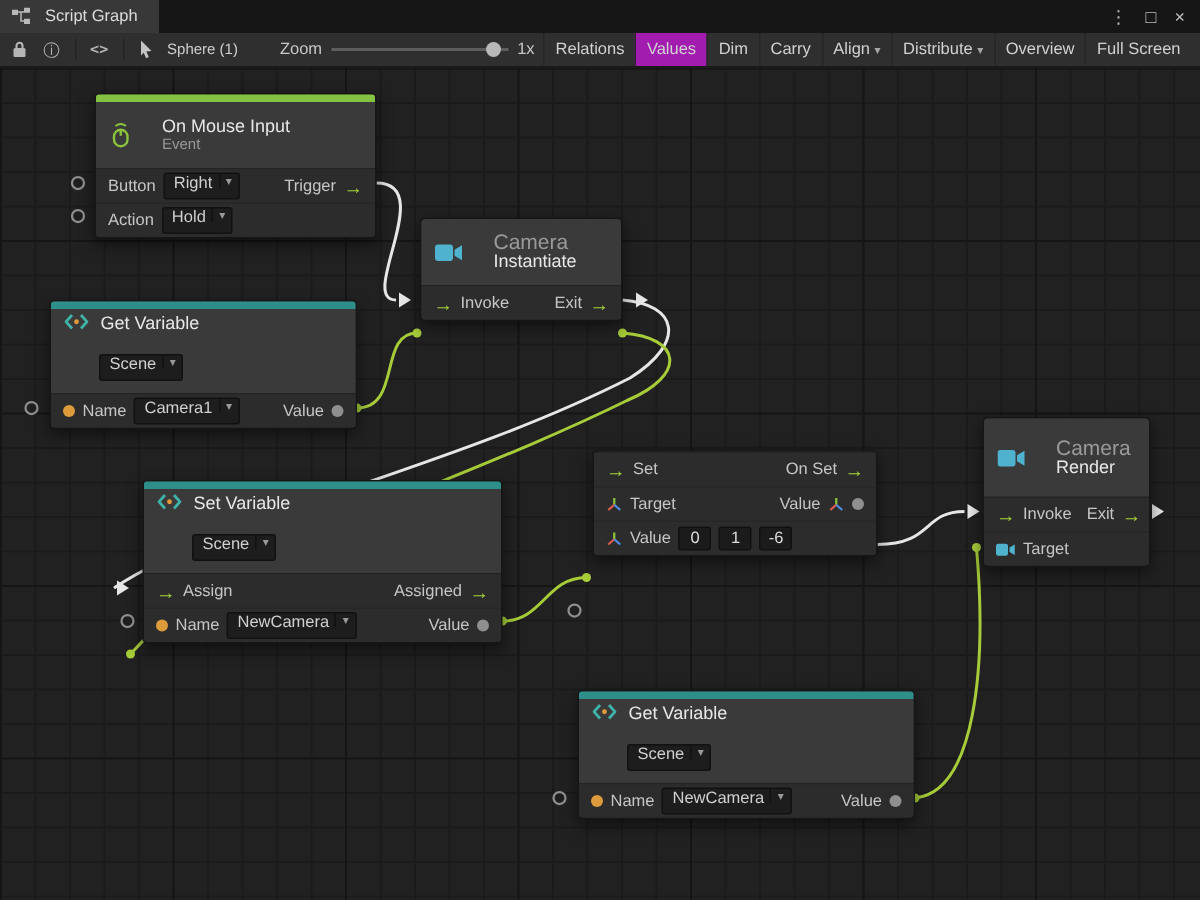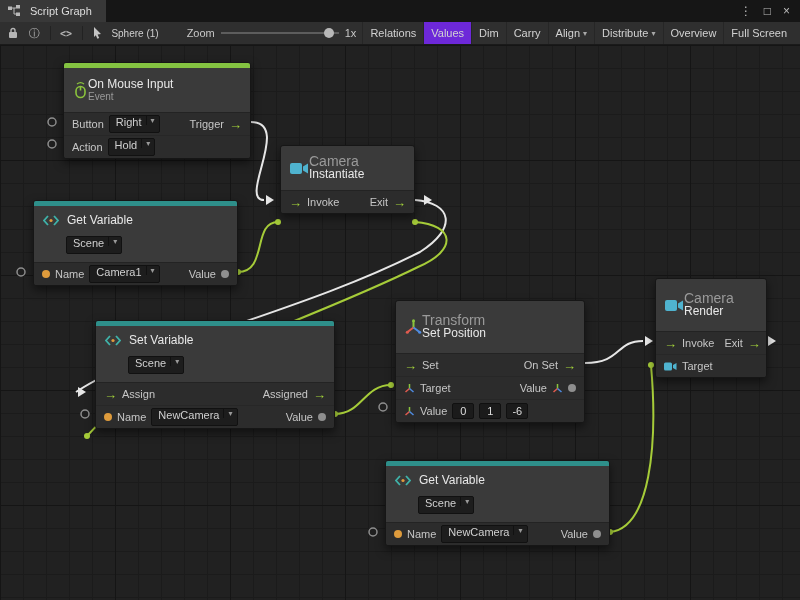--- a/index.html
+++ b/index.html
@@ -20,21 +20,21 @@
   .ticon{display:inline-flex;align-items:center;justify-content:center;width:16px;color:#b5b5b5}
   .tsep{width:1px;height:14px;background:#222;margin:0 2px;flex:none}
   .codeglyph{font-family:"DejaVu Sans Mono",monospace;font-size:10px;font-weight:bold;color:#b5b5b5}
   .slider{position:relative;width:118px;height:14px;flex:none}
   .slider .track{position:absolute;left:0;right:0;top:6px;height:2px;background:#5d5d5d}
   .slider .handle{position:absolute;top:2px;left:103px;width:10px;height:10px;border-radius:50%;background:#b8b8b8}
   .tbtns{margin-left:auto;display:flex;align-items:stretch;height:23px}
   .tbtn{display:flex;align-items:center;gap:3px;background:none;border:none;
     border-left:1px solid #262626;color:#d2d2d2;font-family:Liberation Sans, sans-serif;
     font-size:11px;padding:0 7px;height:23px;cursor:pointer}
-  .tbtn.active{background:#6d28d9}
+  .tbtn.active{background:#a21caf}
   .tcaret{font-size:8px;color:#a8a8a8}
   
   #canvas{position:absolute;top:45px;left:0;width:800px;height:555px;background-color:#212121;
     background-image:
       linear-gradient(#151515 1px,transparent 1px),
       linear-gradient(90deg,#151515 1px,transparent 1px),
       linear-gradient(#1b1b1b 1px,transparent 1px),
       linear-gradient(90deg,#1b1b1b 1px,transparent 1px);
     background-size:115px 115px,115px 115px,23px 23px,23px 23px;overflow:hidden}
   .wires{position:absolute;top:0;left:0;z-index:1}
@@ -42,23 +42,23 @@
   .wv{fill:none;stroke:#a6cc39;stroke-width:2}
   .af{fill:#e6e6e6}
   .pv{fill:#a6cc39}
   .ph{fill:#1f1f1f;stroke:#8f8f8f;stroke-width:1.5}
   
   .node{position:absolute;z-index:2;background:#303030;border:1px solid #161616;border-radius:3px;
     box-shadow:0 4px 10px rgba(0,0,0,.5);color:#c2c2c2;font-size:11px;box-sizing:border-box}
   .accent{height:5px;border-radius:2px 2px 0 0}
   .accent.green{background:#84c341}
   .accent.teal{background:#2e8f8a}
-  .nhead{display:flex;align-items:center;gap:0;background:#3a3a3a;padding:0 9px;box-sizing:border-box}
+  .nhead{display:flex;align-items:center;gap:20px;background:#3a3a3a;padding:0 9px;box-sizing:border-box}
   .h44{height:44px}.h52{height:52px}
-  .vtitle-row{display:flex;align-items:center;gap:8px;background:#3a3a3a;height:26px;padding:2px 9px 0;box-sizing:border-box}
+  .vtitle-row{display:flex;gap:8px;background:#3a3a3a;height:26px;padding:2px 9px 0;box-sizing:border-box}
   .scope-row{background:#3a3a3a;height:30px;padding:4px 9px 0 32px;box-sizing:border-box}
   .ncat{font-size:14px;color:#9a9a9a;line-height:11px}
   .ntitle{font-size:12px;color:#e8e8e8;line-height:14px}
   .nsub{font-size:10px;color:#9a9a9a;line-height:12px}
   .nbody{background:#2c2c2c;border-top:1px solid #232323;border-radius:0 0 3px 3px}
   .row{display:flex;align-items:center;gap:5px;height:22px;padding:0 8px;border-top:1px solid #272727}
   .row:first-child{border-top:none}
   .sp{flex:1}
   .plabel{color:#c6c6c6}
   .dot{width:8px;height:8px;border-radius:50%;background:#8f8f8f;flex:none}
@@ -308,36 +308,20 @@
             <span class="caret">▾</span>
           </span>
         <span class="sp"></span>
         <span class="plabel">Value</span>
         <span class="dot"></span>
       </div>
     </div>
   </div>
 
   <div class="node" style="left:395px;top:255px;width:190px">
-    <div class="nhead h52" style="border-radius:3px 3px 0 0">
-      <span class="icon">
-        <svg width="17" height="17" viewBox="0 0 17 17">
-            <line x1="8.5" y1="8.5" x2="8.5" y2="2" stroke="#8bc43c" stroke-width="2"></line>
-            <circle cx="8.5" cy="1.8" r="1.5" fill="#8bc43c"></circle>
-            <line x1="8.5" y1="8.5" x2="2.5" y2="13" stroke="#e05b4f" stroke-width="2"></line>
-            <circle cx="2.3" cy="13.2" r="1.5" fill="#e05b4f"></circle>
-            <line x1="8.5" y1="8.5" x2="14.5" y2="13" stroke="#4f8be0" stroke-width="2"></line>
-            <circle cx="14.7" cy="13.2" r="1.5" fill="#4f8be0"></circle>
-          </svg>
-      </span>
-      <div>
-        <div class="ncat">Transform</div>
-        <div class="ntitle">Set Position</div>
-      </div>
-    </div>
     <div class="nbody">
       <div class="row">
         <span class="flow">→</span>
         <span class="plabel">Set</span>
         <span class="sp"></span>
         <span class="plabel">On Set</span>
         <span class="flow">→</span>
       </div>
       <div class="row">
         <span class="icon">

